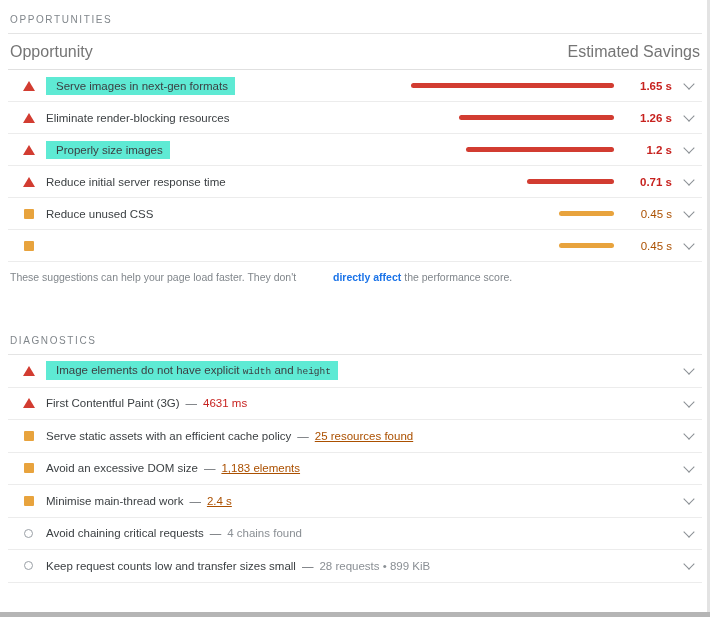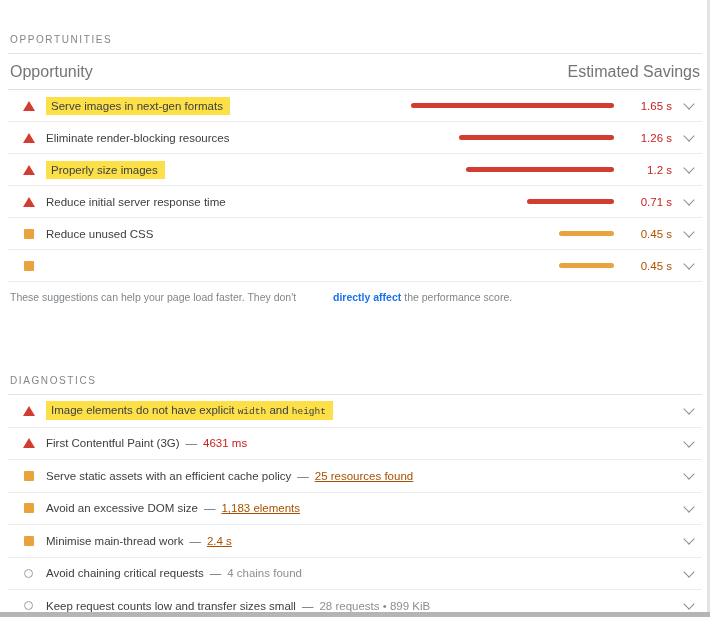--- a/index.html
+++ b/index.html
@@ -12,21 +12,20 @@
     overflow:hidden;
     box-sizing:border-box;
   }
   .section{padding:0 8px;}
   .sec-title{
     font-size:10px;
     color:#80868b;
     letter-spacing:1.6px;
     padding:14px 0 8px 2px;
     border-bottom:1px solid #e4e4e4;
-    margin-top:20px;
   }
   .thead{
     display:flex;justify-content:space-between;align-items:flex-end;
     font-size:16px;color:#757575;
     padding:9px 2px 8px 2px;
     border-bottom:1px solid #e0e0e0;
   }
   .row{
     display:flex;align-items:center;
     height:31px;
@@ -35,28 +34,28 @@
   .diag-row{height:31.5px;}
   .icon-cell{flex:none;width:13px;margin-left:14px;margin-right:11px;display:flex;align-items:center;justify-content:center;}
   .tri{
     width:0;height:0;display:inline-block;
     border-left:6px solid transparent;border-right:6px solid transparent;
     border-bottom:10px solid #d23c31;
   }
   .sq{width:10px;height:10px;display:inline-block;background:#e8a33d;border-radius:1px;}
   .circ{width:9px;height:9px;display:inline-block;border:1.5px solid #9aa0a6;border-radius:50%;box-sizing:border-box;background:#fff;}
   .lbl{font-size:11.5px;color:#3c4043;white-space:nowrap;}
-  .hl{background:#fde047;padding:3px 7px 3px 5px;}
+  .hl{background:#5eead4;padding:3px 7px 3px 10px;}
   .mono{font-family:"Liberation Mono", monospace;font-size:9.5px;color:#3c4043;}
   .spacer{flex:1;}
   .bar{height:5px;border-radius:2.5px;flex:none;}
   .bar.red{background:#d23c31;}
   .bar.orange{background:#e8a33d;}
   .val{flex:none;width:48px;text-align:right;font-size:11.5px;margin-left:10px;white-space:nowrap;}
-  .val.red{color:#c7221f;}
+  .val.red{color:#c7221f;font-weight:bold;}
   .val.orange{color:#ab5000;}
   .chev{
     flex:none;display:inline-block;width:7px;height:7px;
     border-right:1.7px solid #8a8f94;border-bottom:1.7px solid #8a8f94;
     transform:rotate(45deg);
     margin-left:13px;margin-right:9px;margin-top:-3px;
     cursor:pointer;
   }
   .dash{color:#5f6368;font-size:11.5px;margin:0 6px;}
   .dval{font-size:11.5px;white-space:nowrap;}

